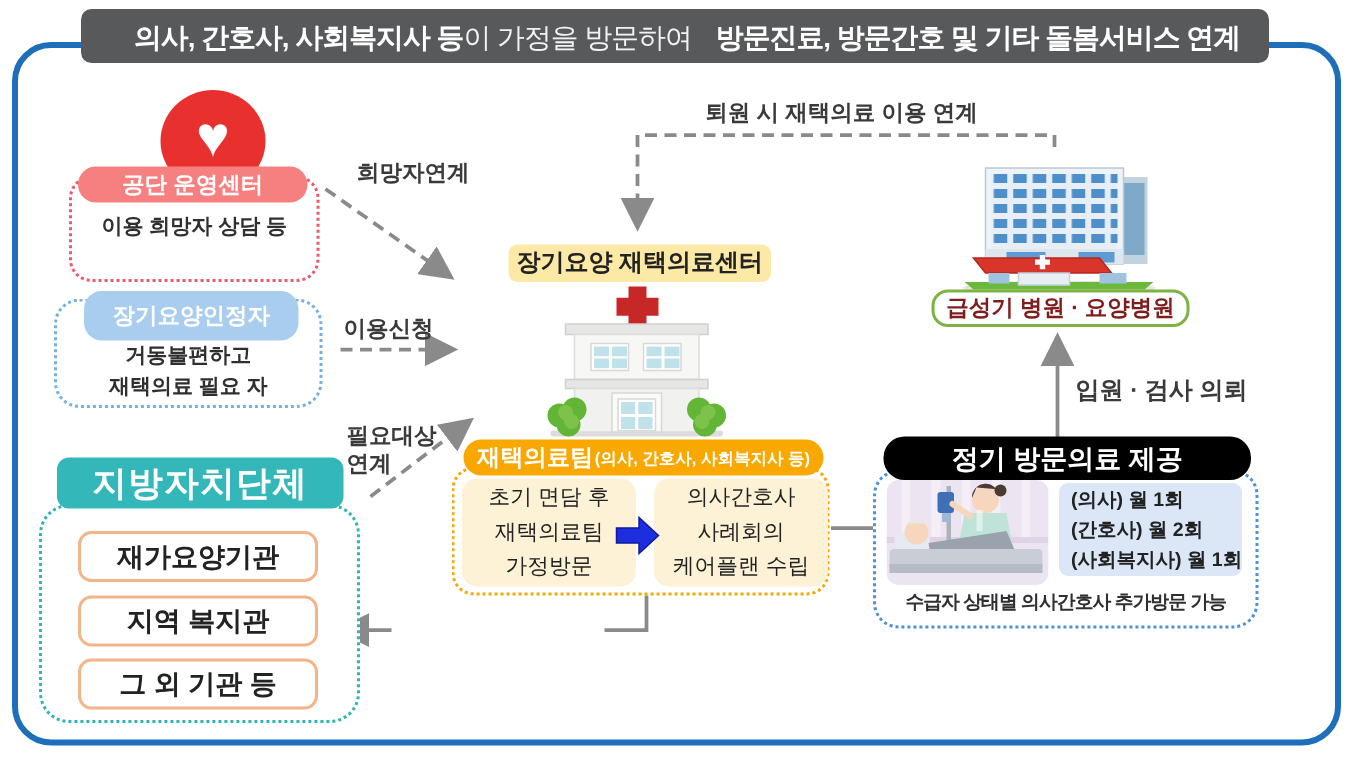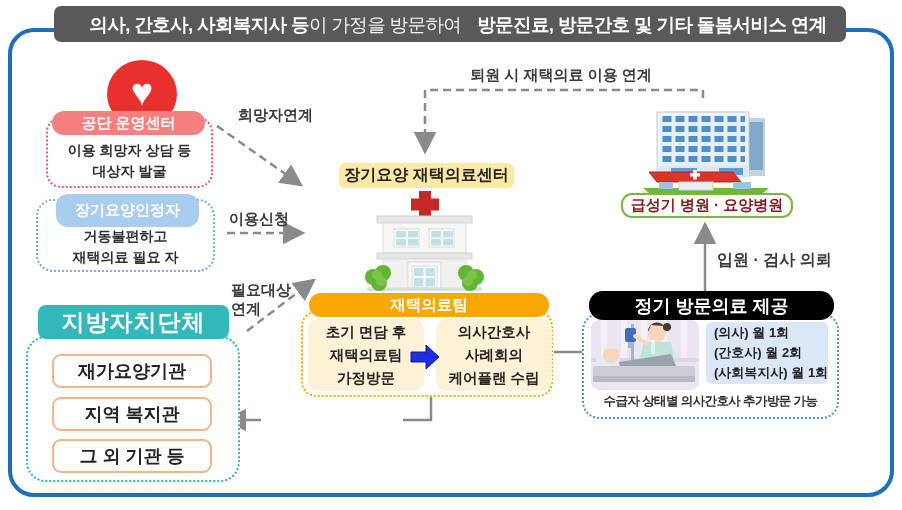--- a/index.html
+++ b/index.html
@@ -55,21 +55,21 @@
 
   .clinic-svg { position:absolute; left:357px; top:189px; z-index:3; }
   .hospital-svg { position:absolute; left:635px; top:104px; z-index:3; }
 
   .team-pill { left:309px; top:293px; width:240px; height:24px; background:#f8a801; border-radius:12px; gap:1px; }
   .team-title { font-size:15.5px; }
   .team-sub { font-size:11px; font-weight:bold; }
   .team-dotbox { left:301px; top:311px; width:252px; height:86px; border:2px dotted #f8a801; border-radius:15px; }
   .cream { position:absolute; top:319px; width:116px; height:72px; background:#fdf2d5; border-radius:10px;
     display:flex; flex-direction:column; align-items:center; justify-content:center; z-index:4;
-    font-weight:bold; font-size:14.5px; color:#222; line-height:23px; white-space:nowrap; }
+    font-weight:normal; font-size:14.5px; color:#222; line-height:23px; white-space:nowrap; }
   .block-arrow { position:absolute; left:410px; top:344px; z-index:5; }
 
   .care-pill { left:262px; top:404px; width:139px; height:29px; background:#bce9ee; border-radius:15px;
     color:#222; font-size:16px; z-index:5; }
 
   .acute-box { position:absolute; left:621px; top:193px; width:172px; height:25px; background:#fff;
     border:2px solid #7cb342; border-radius:11px; display:flex; align-items:center; justify-content:center;
     font-weight:bold; font-size:15px; color:#7f1d1d; z-index:4; white-space:nowrap; }
 
   .visit-header { left:589px; top:291px; width:245px; height:29px; background:#000000; border-radius:14px; font-size:18px; }
@@ -114,21 +114,20 @@
     <div class="heart-tail"></div>
     <div class="heart-circle">
       <span class="heart-glyph">♥</span>
     </div>
   </div>
 
   <div class="dotbox nhis-dotbox"></div>
   <div class="pill nhis-pill">공단 운영센터</div>
   <div class="boxtext nhis-text">
     <div>이용 희망자 상담 등</div>
-    <div>대상자 발굴</div>
   </div>
 
   <div class="dotbox recip-dotbox"></div>
   <div class="pill recip-pill">장기요양인정자</div>
   <div class="boxtext recip-text">
     <div>거동불편하고</div>
     <div>재택의료 필요 자</div>
   </div>
 
   <div class="dotbox gov-dotbox"></div>
@@ -181,20 +180,21 @@
       <circle cx="20" cy="86" r="5"></circle>
         <circle cx="24" cy="92" r="5"></circle>
       <circle cx="115" cy="86" r="5"></circle>
         <circle cx="111" cy="92" r="5"></circle>
     </g>
   </svg>
 
   <div class="dotbox team-dotbox"></div>
   <div class="pill team-pill">
     <span class="team-title">재택의료팀</span>
+      <span class="team-sub">(의사, 간호사, 사회복지사 등)</span>
   </div>
   <div class="cream" style="left:308px">
     <div>초기 면담 후</div>
     <div>재택의료팀</div>
     <div>가정방문</div>
   </div>
   <div class="cream" style="left:436px">
     <div>의사간호사</div>
     <div>사례회의</div>
     <div>케어플랜 수립</div>

